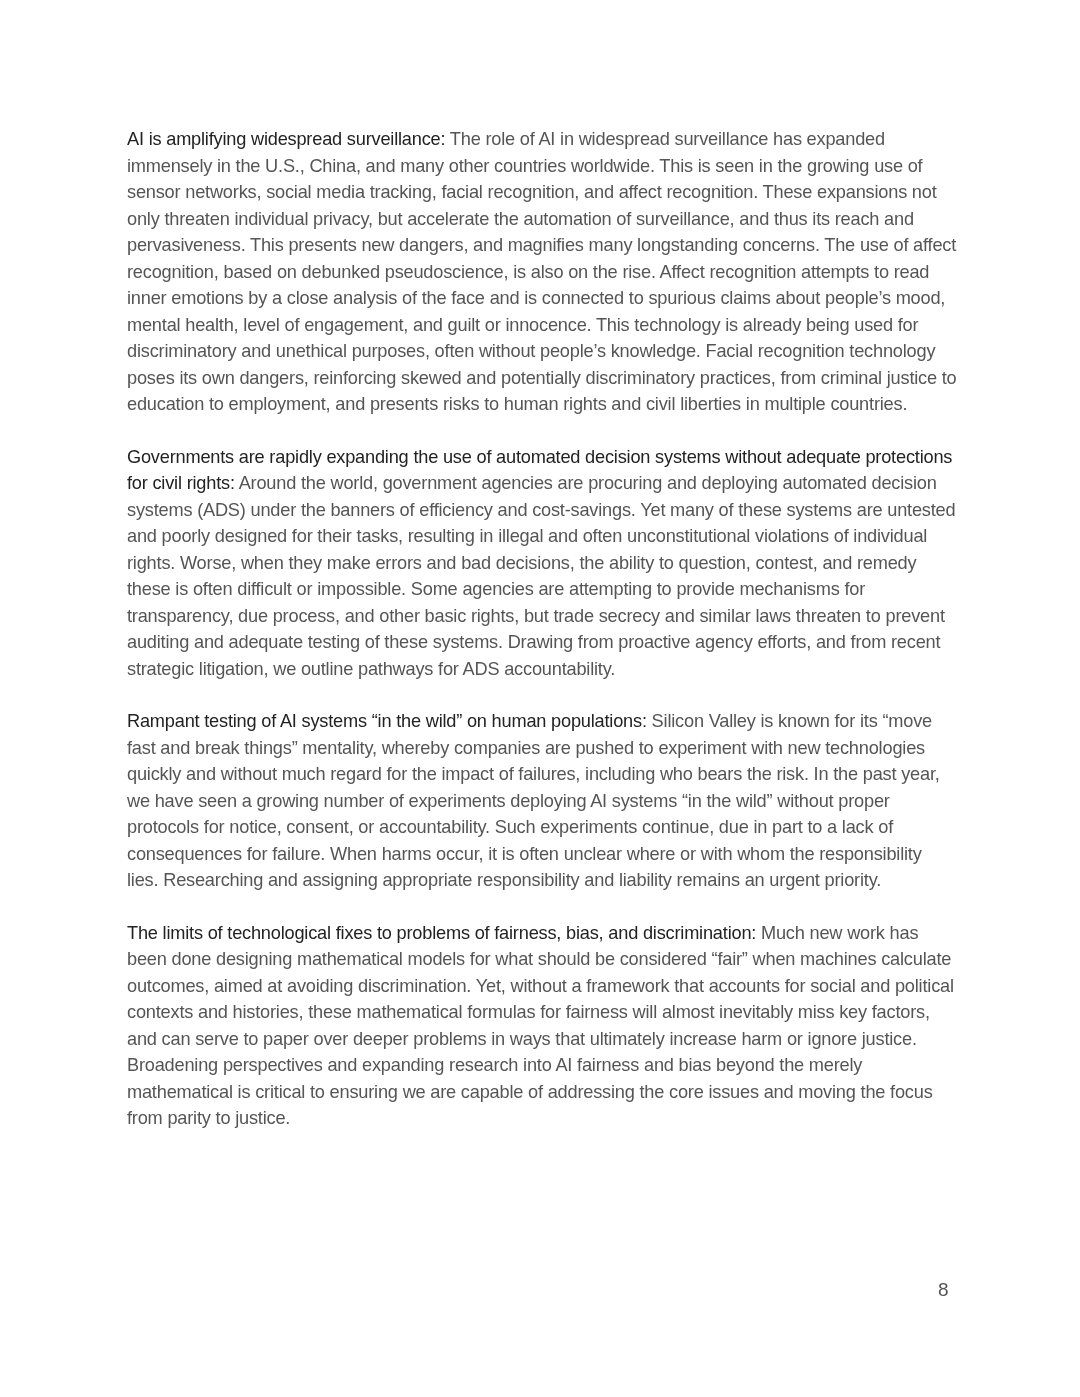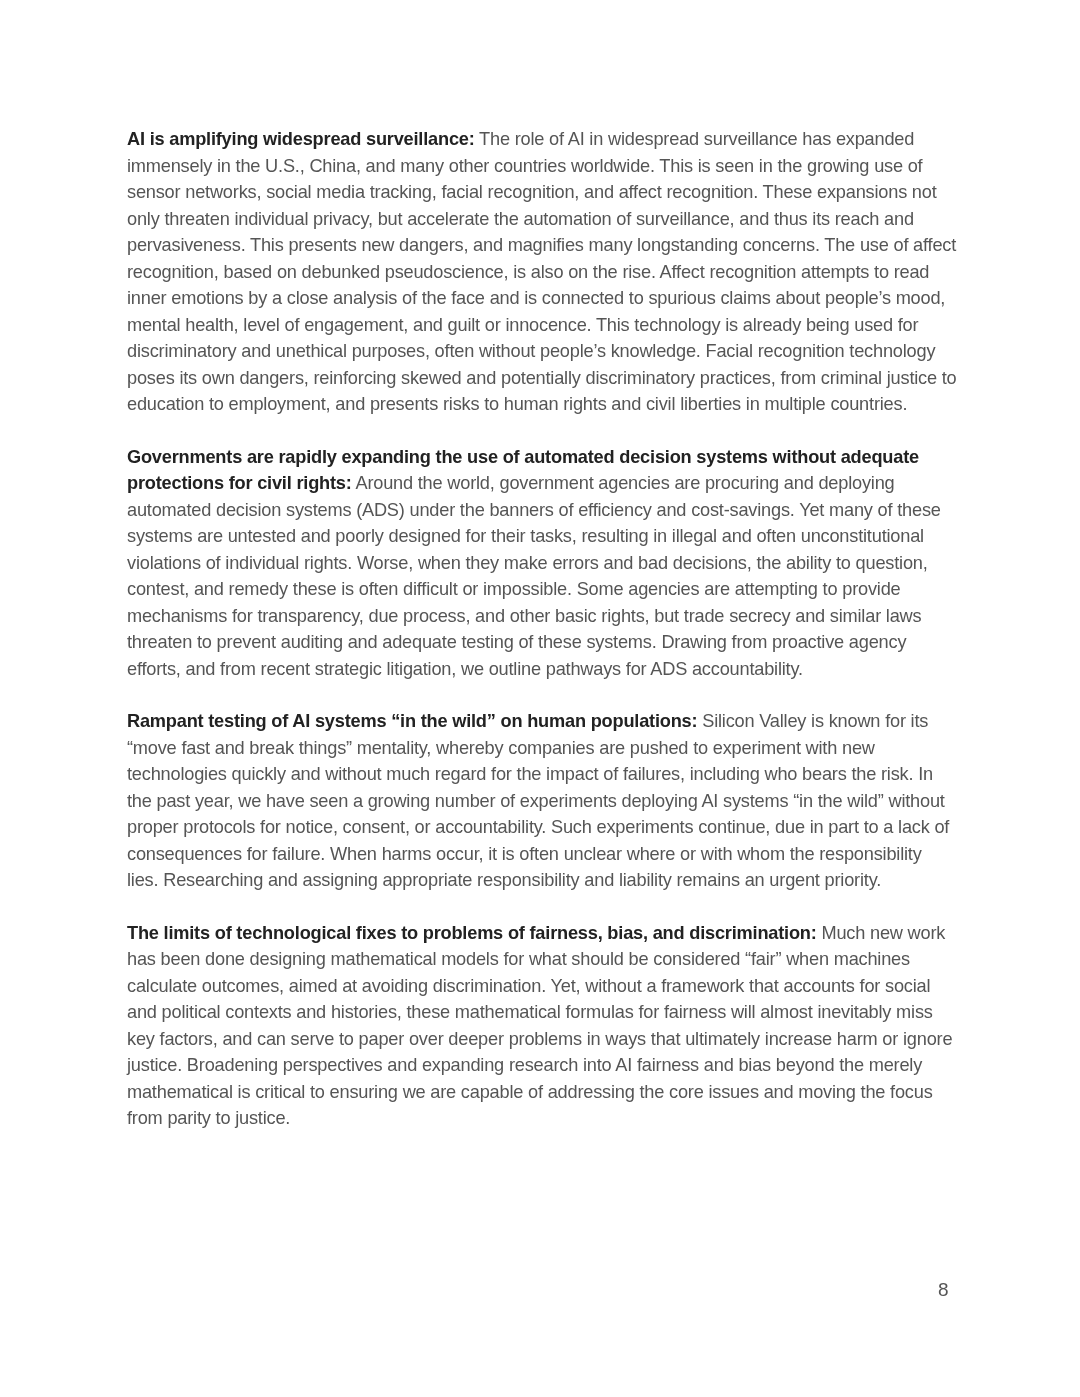--- a/index.html
+++ b/index.html
@@ -1,19 +1,19 @@
 <!DOCTYPE html>
 <html><head>
   <meta charset="utf-8">
   <style>
     html, body { margin: 0; padding: 0; background: #ffffff; }
     body { width: 1080px; height: 1397px; position: relative; overflow: hidden; font-family: "Liberation Sans", sans-serif; }
     .page { position: absolute; left: 127px; top: 126px; width: 830px; }
     .para { margin: 0 0 26px 0; font-size: 18.2px; line-height: 26.5px; color: #555555; letter-spacing: -0.2px; }
-    .para b { color: #222222; font-weight: bold; }
+    .para b { color: #222222; font-weight: normal; }
     .pagenum { position: absolute; left: 938px; top: 1279px; font-size: 19px; color: #555555; }
   </style>
 </head>
 <body>
 
 <div class="page">
   <p class="para"><b>AI is amplifying widespread surveillance:</b><span> The role of AI in widespread surveillance has expanded immensely in the U.S., China, and many other countries worldwide. This is seen in the growing use of sensor networks, social media tracking, facial recognition, and affect recognition. These expansions not only threaten individual privacy, but accelerate the automation of surveillance, and thus its reach and pervasiveness. This presents new dangers, and magnifies many longstanding concerns. The use of affect recognition, based on debunked pseudoscience, is also on the rise. Affect recognition attempts to read inner emotions by a close analysis of the face and is connected to spurious claims about people’s mood, mental health, level of engagement, and guilt or innocence. This technology is already being used for discriminatory and unethical purposes, often without people’s knowledge. Facial recognition technology poses its own dangers, reinforcing skewed and potentially discriminatory practices, from criminal justice to education to employment, and presents risks to human rights and civil liberties in multiple countries.</span></p>
   <p class="para"><b>Governments are rapidly expanding the use of automated decision systems without adequate protections for civil rights:</b><span> Around the world, government agencies are procuring and deploying automated decision systems (ADS) under the banners of efficiency and cost-savings. Yet many of these systems are untested and poorly designed for their tasks, resulting in illegal and often unconstitutional violations of individual rights. Worse, when they make errors and bad decisions, the ability to question, contest, and remedy these is often difficult or impossible. Some agencies are attempting to provide mechanisms for transparency, due process, and other basic rights, but trade secrecy and similar laws threaten to prevent auditing and adequate testing of these systems. Drawing from proactive agency efforts, and from recent strategic litigation, we outline pathways for ADS accountability.</span></p>
   <p class="para"><b>Rampant testing of AI systems “in the wild” on human populations:</b><span> Silicon Valley is known for its “move fast and break things” mentality, whereby companies are pushed to experiment with new technologies quickly and without much regard for the impact of failures, including who bears the risk. In the past year, we have seen a growing number of experiments deploying AI systems “in the wild” without proper protocols for notice, consent, or accountability. Such experiments continue, due in part to a lack of consequences for failure. When harms occur, it is often unclear where or with whom the responsibility lies. Researching and assigning appropriate responsibility and liability remains an urgent priority.</span></p>
   <p class="para"><b>The limits of technological fixes to problems of fairness, bias, and discrimination:</b><span> Much new work has been done designing mathematical models for what should be considered “fair” when machines calculate outcomes, aimed at avoiding discrimination. Yet, without a framework that accounts for social and political contexts and histories, these mathematical formulas for fairness will almost inevitably miss key factors, and can serve to paper over deeper problems in ways that ultimately increase harm or ignore justice. Broadening perspectives and expanding research into AI fairness and bias beyond the merely mathematical is critical to ensuring we are capable of addressing the core issues and moving the focus from parity to justice.</span></p>

